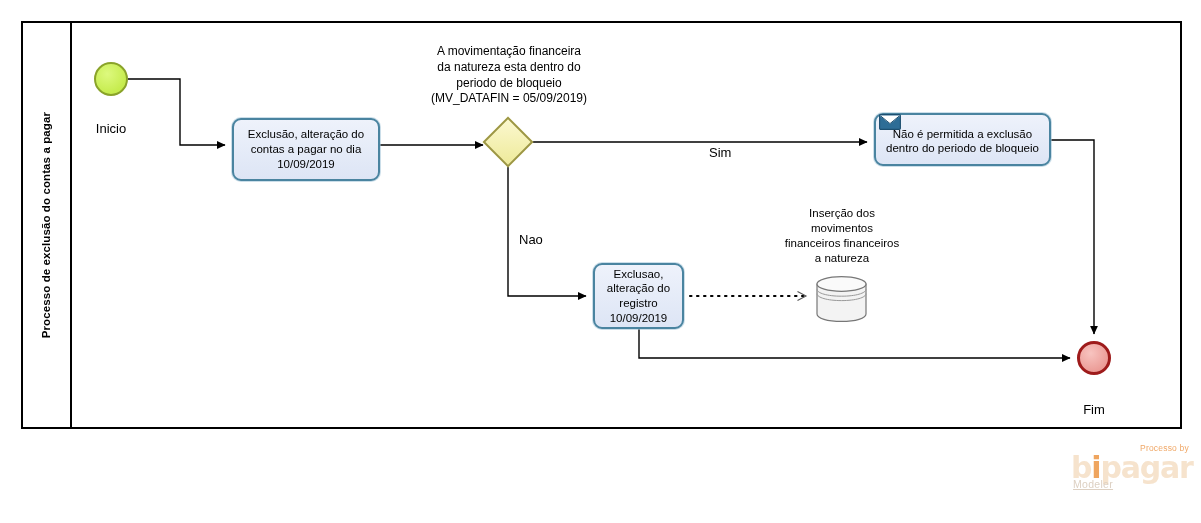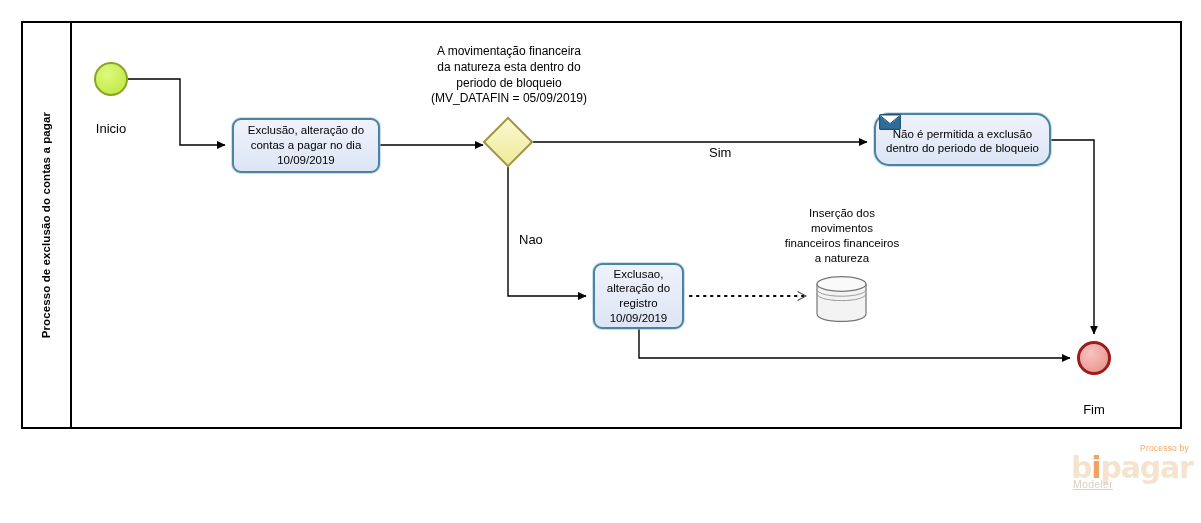--- a/index.html
+++ b/index.html
@@ -113,37 +113,36 @@
     text-align: center;
     padding: 3px 6px;
     font-size: 11.5px;
     line-height: 1.28;
     color: #000000;
   }
   .task-1 {
     left: 232px;
     top: 118px;
     width: 148px;
-    height: 55px;
+    height: 63px;
   }
   .task-2 {
     left: 593px;
     top: 263px;
     width: 91px;
     height: 66px;
     text-align: center;
   }
   .task-3 {
     left: 874px;
     top: 113px;
     width: 177px;
     height: 53px;
     align-items: flex-end;
     padding-bottom: 8px;
-    border-radius: 15px;
   }
   .task-text { display: block; white-space: pre-line; }
 
   .envelope-icon {
     position: absolute;
     left: 879px;
     top: 114px;
     width: 22px;
     height: 16px;
   }

